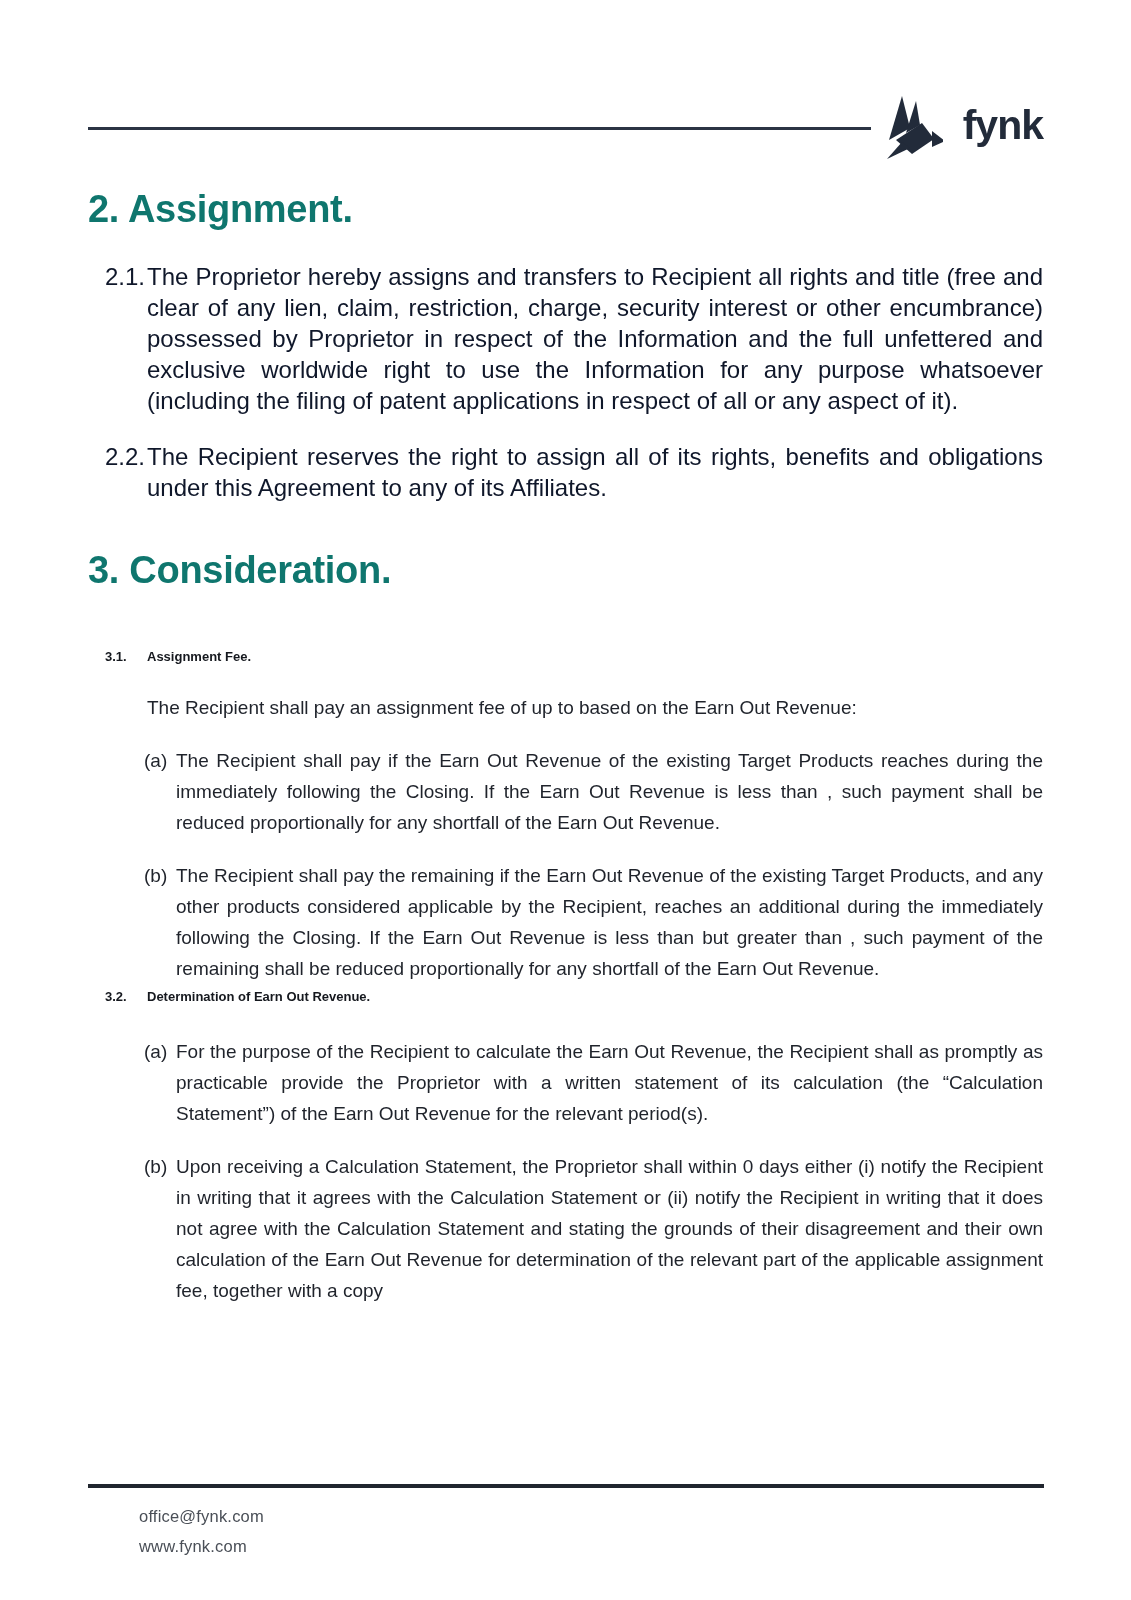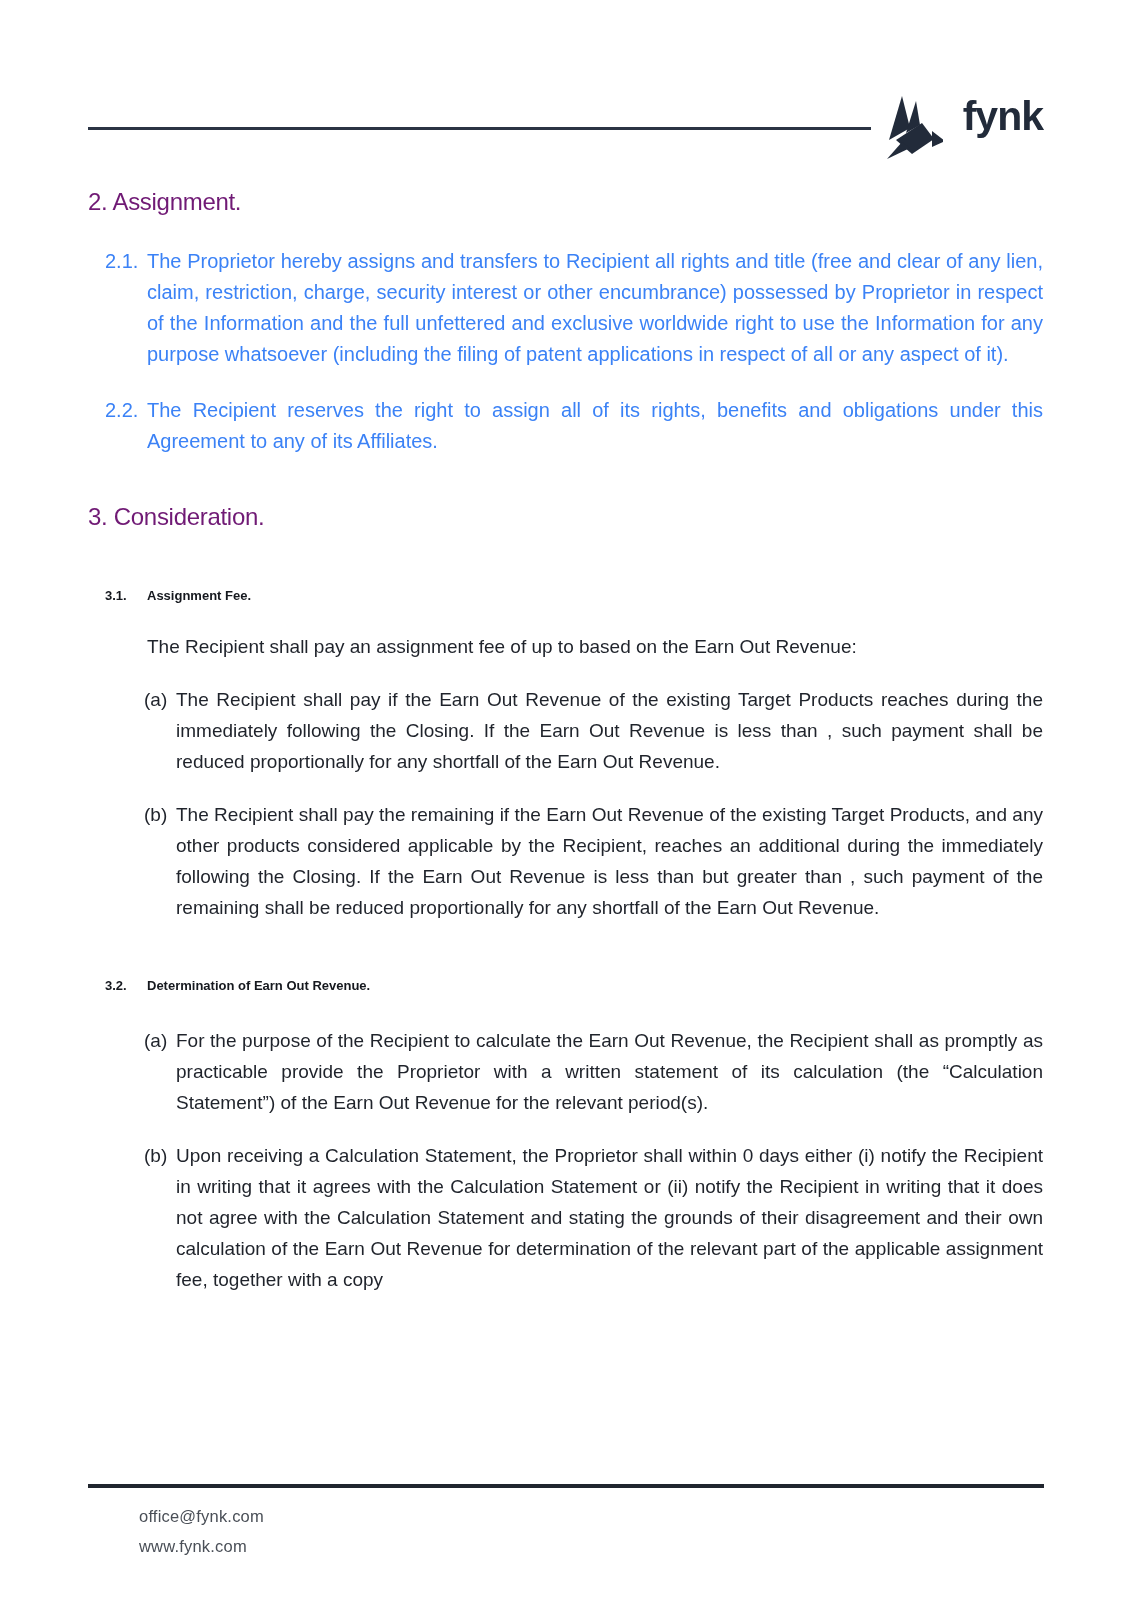--- a/index.html
+++ b/index.html
@@ -29,72 +29,72 @@
     align-items: center;
   }
   .header-rule {
     flex: 1 1 auto;
     height: 3px;
     background: #2b3444;
     margin-right: 16px;
   }
   .brand {
     display: flex;
-    align-items: flex-start;
+    align-items: center;
     gap: 20px;
     flex: 0 0 auto;
   }
   .brand svg { display: block; }
   .brand-name {
     font-size: 41px;
     font-weight: 700;
     letter-spacing: -1px;
     color: #222b3a;
     line-height: 1;
     padding-bottom: 6px;
   }
   
   .section-title {
-    font-size: 24px;
-    font-weight: 400;
+    font-size: 38px;
+    font-weight: 700;
     letter-spacing: -0.3px;
-    color: #701a75;
+    color: #0f766e;
   }
   .section-title.first { margin-top: 28px; }
   .section-title.second { margin-top: 46px; }
   
   .clause-list { margin-top: 30px; }
   .clause {
     position: relative;
     padding-left: 59px;
-    font-size: 20px;
+    font-size: 24px;
     line-height: 31px;
     text-align: justify;
-    color: #3b82f6;
+    color: #0f172a;
   }
   .clause + .clause { margin-top: 25px; }
   .clause-num {
     position: absolute;
     left: 17px;
     top: 0;
     width: 38px;
     text-align: left;
   }
   
   .subsection-head {
     position: relative;
     padding-left: 59px;
     font-size: 13px;
     font-weight: 700;
     color: #15181e;
     line-height: 26px;
   }
   .subsection-head .clause-num { font-weight: 700; }
   .subhead-31 { margin-top: 52px; }
-  .subhead-32 { margin-top: 50px; }
+  .subhead-32 { }
   
   .sub-intro {
     margin-top: 22px;
     padding-left: 59px;
     font-size: 19px;
     line-height: 31px;
     text-align: justify;
   }
   .lettered {
     position: relative;

